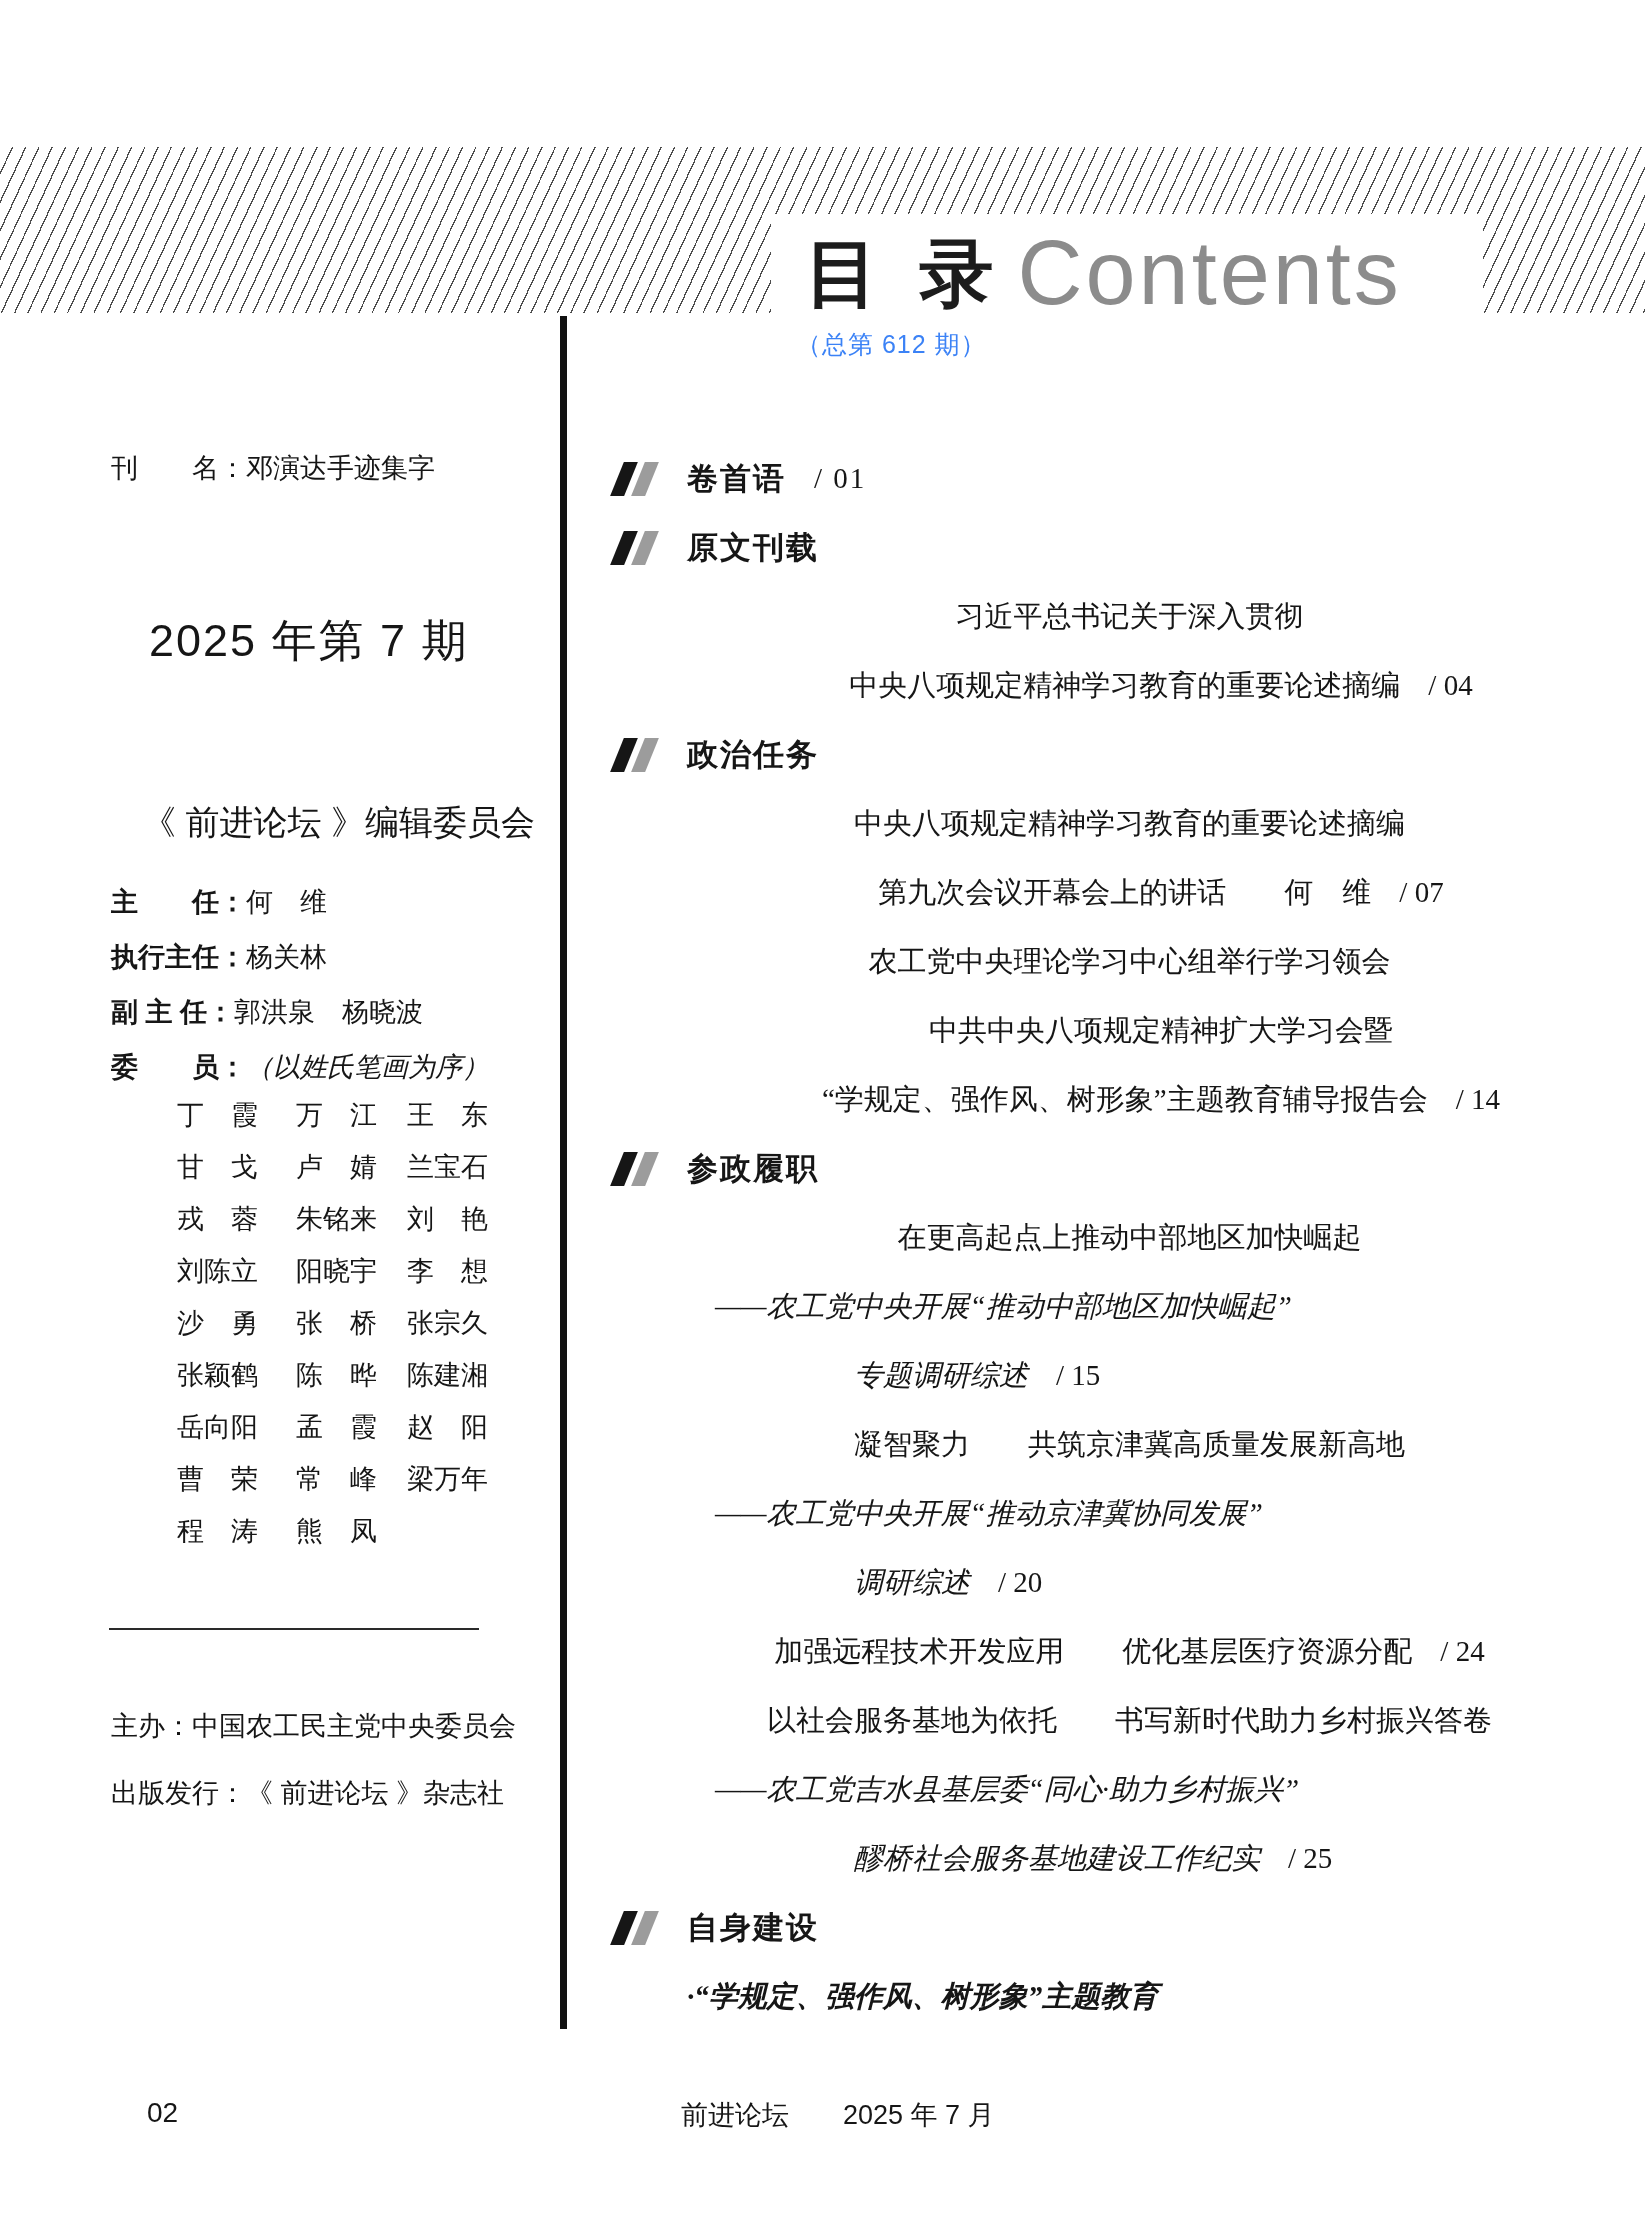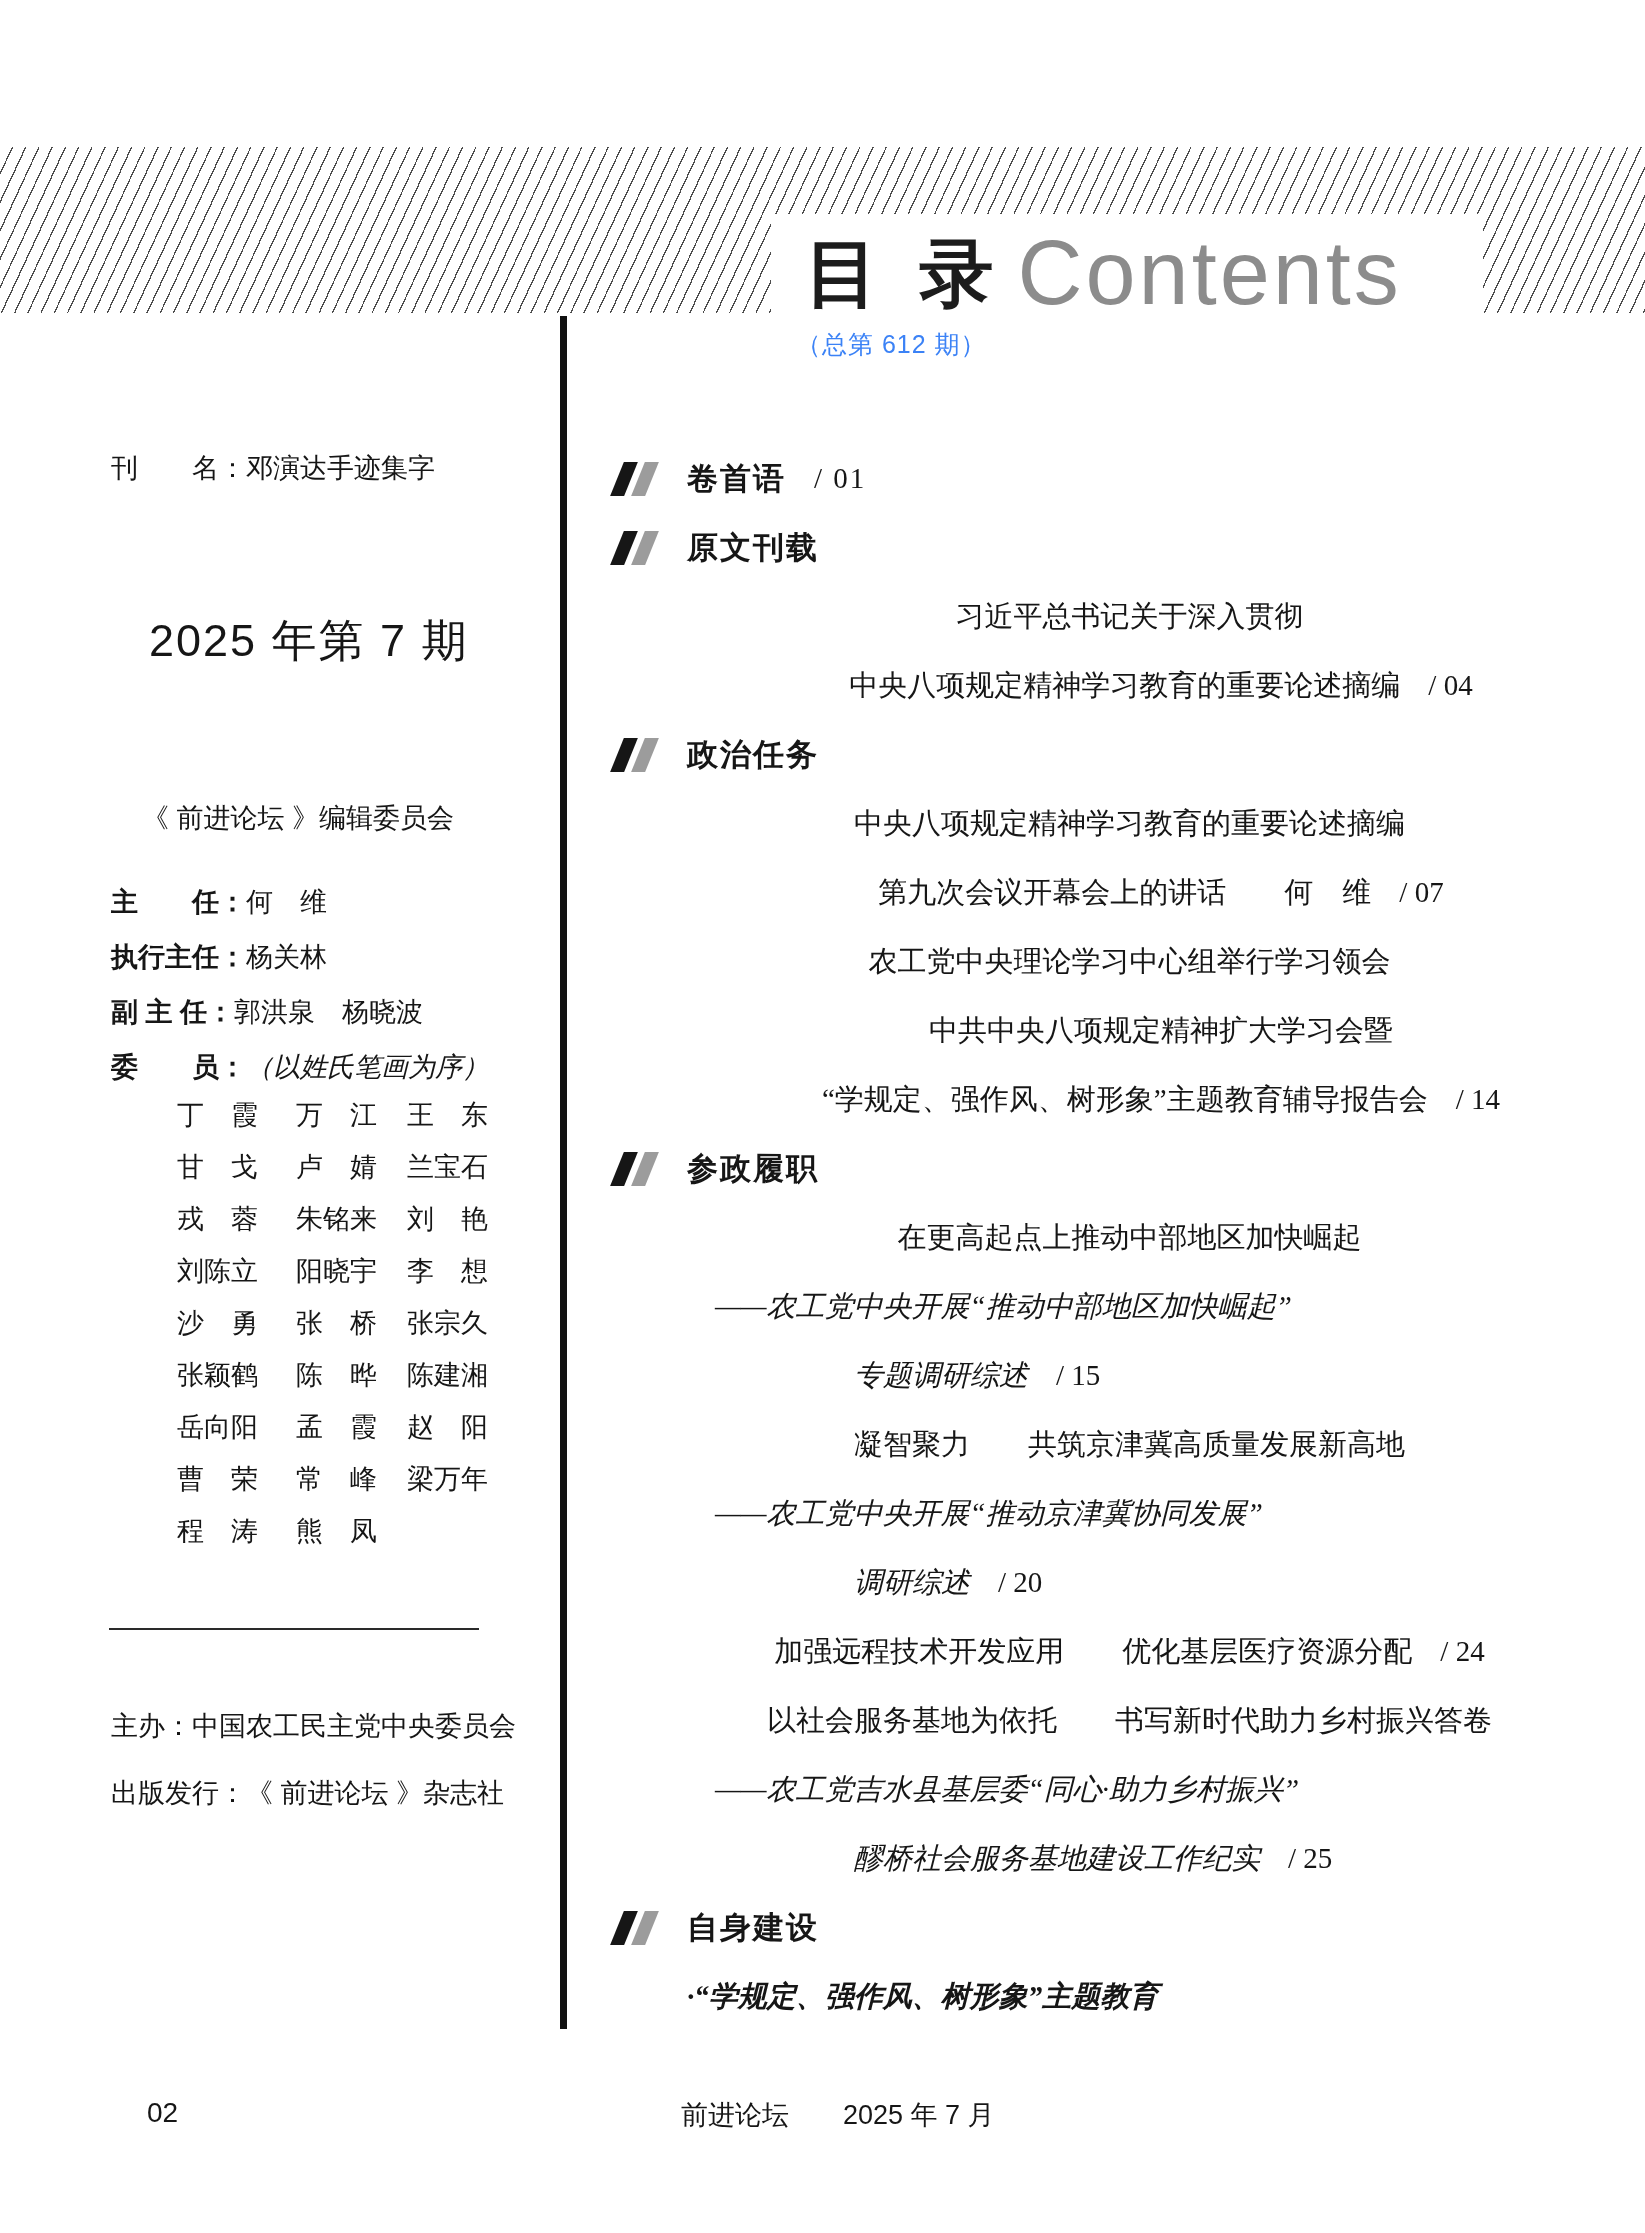--- a/index.html
+++ b/index.html
@@ -16,21 +16,21 @@
   .title-cn{font-size:74px;font-weight:bold;letter-spacing:10px;color:#1c1c1c;}
   .title-en{font-size:90px;font-weight:normal;color:#8c8c8c;letter-spacing:3px;margin-left:14px;}
   .issue-note{position:absolute;left:796px;top:328px;font-size:25px;color:#3b82f6;letter-spacing:1px;}
 
   
   .v-divider{position:absolute;left:560px;top:316px;width:7px;height:1713px;background:#111;}
 
   
   .journal-name{position:absolute;left:111px;top:450px;font-size:27px;white-space:nowrap;}
   .issue-line{position:absolute;left:149px;top:611px;font-size:45px;letter-spacing:2px;white-space:nowrap;}
-  .committee-title{position:absolute;left:142px;top:800px;font-size:27px;white-space:nowrap;}
+  .committee-title{position:absolute;left:142px;top:800px;font-size:34px;white-space:nowrap;}
   .roles{position:absolute;left:111px;top:874px;width:418px;}
   .role-row{height:55px;display:flex;align-items:center;font-size:27px;white-space:nowrap;}
   .role-label{font-weight:bold;}
   .members{position:absolute;left:177px;top:1089px;display:grid;
            grid-template-columns:119px 111px auto;grid-auto-rows:52px;}
   .member{display:flex;align-items:center;font-size:27px;white-space:nowrap;}
   .left-rule{position:absolute;left:109px;top:1628px;width:370px;height:2px;background:#2a2a2a;}
   .publishers{position:absolute;left:111px;top:1692px;}
   .pub-row{height:67px;display:flex;align-items:center;font-size:27px;white-space:nowrap;}
 

